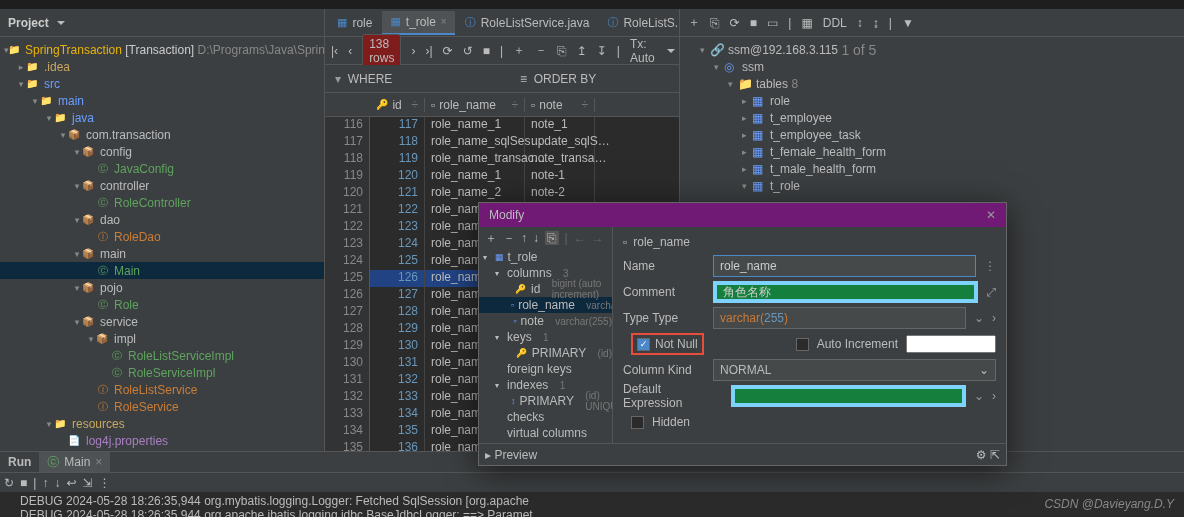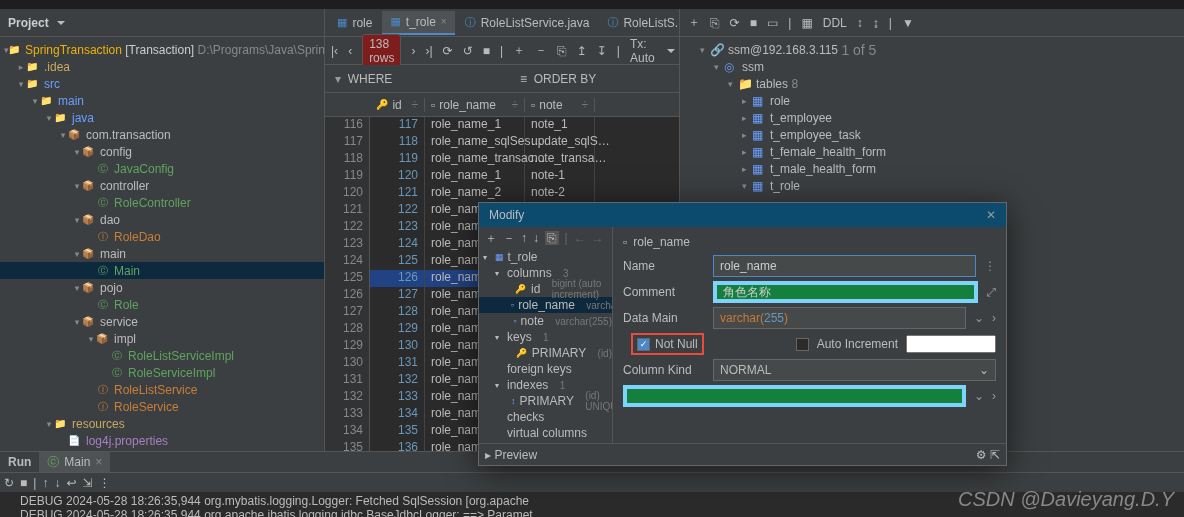--- a/index.html
+++ b/index.html
@@ -56,21 +56,21 @@
 .right-pane{width:505px;background:#3c3f41;display:flex;flex-direction:column;border-left:1px solid #555}
 .db-hdr{height:28px;display:flex;align-items:center;padding:0 10px;border-bottom:1px solid #555;font-weight:bold;color:#ccc}
 .db-toolbar{height:28px;display:flex;align-items:center;padding:0 8px;gap:10px;color:#999;border-bottom:1px solid #555}
 .db-tree{flex:1;overflow:hidden;padding:4px 0}
 .db-tree .row{display:flex;align-items:center;height:17px;white-space:nowrap}
 .db-tree .ind1{padding-left:20px}.db-tree .ind2{padding-left:34px}.db-tree .ind3{padding-left:48px}
 .db-tree .ind4{padding-left:62px}
 .db-tree .arw{width:10px;color:#888;font-size:9px}
 .db-tree .ico{width:14px;margin-right:4px;color:#6b9eff}
 .modal{position:absolute;left:478px;top:202px;width:529px;height:264px;background:#3c3f41;border:1px solid #666;box-shadow:0 5px 30px rgba(0,0,0,.6);display:flex;flex-direction:column}
-.modal-title{height:24px;display:flex;align-items:center;padding:0 10px;background:#0c4a6e;color:#ccc;justify-content:space-between}
+.modal-title{height:24px;display:flex;align-items:center;padding:0 10px;background:#701a75;color:#ccc;justify-content:space-between}
 .modal-body{display:flex;flex:1;min-height:0}
 .modal-left{width:134px;background:#3c3f41;border-right:1px solid #555;display:flex;flex-direction:column}
 .modal-left .tb{height:22px;display:flex;align-items:center;gap:6px;padding:0 6px;color:#999}
 .modal-left .tree2{flex:1;overflow:hidden;font-size:11px}
 .modal-left .trow{display:flex;align-items:center;height:16px;padding-left:4px;gap:4px}
 .modal-left .trow.sel2{background:#0d293e}
 .modal-left .i1{padding-left:4px}.modal-left .i2{padding-left:16px}.modal-left .i3{padding-left:28px}
 .modal-left .dim{color:#777;font-size:10px}
 .modal-right{flex:1;display:flex;flex-direction:column;padding:4px 10px}
 .modal-right .head{height:22px;display:flex;align-items:center;gap:6px;color:#ccc}
@@ -84,21 +84,21 @@
 .check-row{display:flex;align-items:center;height:26px;gap:8px}
 .not-null{border:2px solid #e74c3c;padding:2px 4px;display:flex;align-items:center;gap:5px}
 .chk{width:13px;height:13px;background:#4a88c7;border:1px solid #666;display:flex;align-items:center;justify-content:center;color:#fff;font-size:9px}
 .chk.empty{background:#2b2b2b}
 .preview-row{height:22px;border-top:1px solid #555;display:flex;align-items:center;padding:0 6px;color:#999;justify-content:space-between}
 .run-area{height:66px;background:#2b2b2b;border-top:1px solid #555;display:flex;flex-direction:column}
 .run-hdr{height:20px;display:flex;align-items:center;background:#3c3f41;padding:0 8px;gap:8px;font-size:11px}
 .run-tab{background:#4e5254;padding:2px 8px;display:flex;align-items:center;gap:5px}
 .run-ico-row{height:20px;display:flex;align-items:center;padding:0 4px;gap:6px;background:#3c3f41;border-top:1px solid #555;color:#999}
 .run-out{flex:1;padding:2px 20px;font-family:monospace;font-size:11px;color:#888;overflow:hidden}
-.watermark{position:absolute;right:10px;bottom:6px;color:#888;font-size:20px;font-style:italic}
+.watermark{position:absolute;right:10px;bottom:6px;color:#888;font-size:12px;font-style:italic}
 .nav-arrow{color:#888}
 .more{color:#888}
 </style>
 </head>
 <body>
 
 <div class="root">
  <div class="top-strip"></div>
  <div class="main-area">
 
@@ -568,21 +568,21 @@
     <span class="flabel">Name</span>
     <input type="text" class="hl" value="role_name" style="">
     <span style="color:#999">⋮</span>
    </div>
    <div class="form-row">
     <span class="flabel">Comment</span>
     <input type="text" value="角色名称" style="">
     <span style="color:#999">⤢</span>
    </div>
    <div class="form-row">
-    <span class="flabel">Data Main</span>
+    <span class="flabel">Type Type</span>
     <div class="wide">
      <span class="type-box">varchar(</span>
             <span class="type-num">255</span>
             <span class="type-box">)</span>
     </div>
     <span style="color:#999">⌄</span>
     <span style="color:#999">›</span>
    </div>
    <div class="check-row">
     <span class="flabel"></span>
@@ -596,23 +596,29 @@
     <input type="text" style="width: 90px;">
    </div>
    <div class="form-row">
     <span class="flabel">Column Kind</span>
     <div class="wide">
             <span>NORMAL</span>
             <span style="margin-left:auto">⌄</span>
           </div>
    </div>
    <div class="form-row">
+    <span class="flabel" style="width:100px">Default Expression</span>
     <input type="text" style="">
     <span style="color:#999">⌄</span>
     <span style="color:#999">›</span>
+   </div>
+   <div class="check-row">
+    <span class="flabel"></span>
+    <span class="chk empty"></span>
+    <span>Hidden</span>
    </div>
   </div>
  </div>
  <div class="preview-row">
   <span><span>▸</span> <span>Preview</span></span>
   <span><span>⚙</span> <span>⇱</span></span>
  </div>
 </div>
 
 <div class="watermark">CSDN @Davieyang.D.Y</div>

